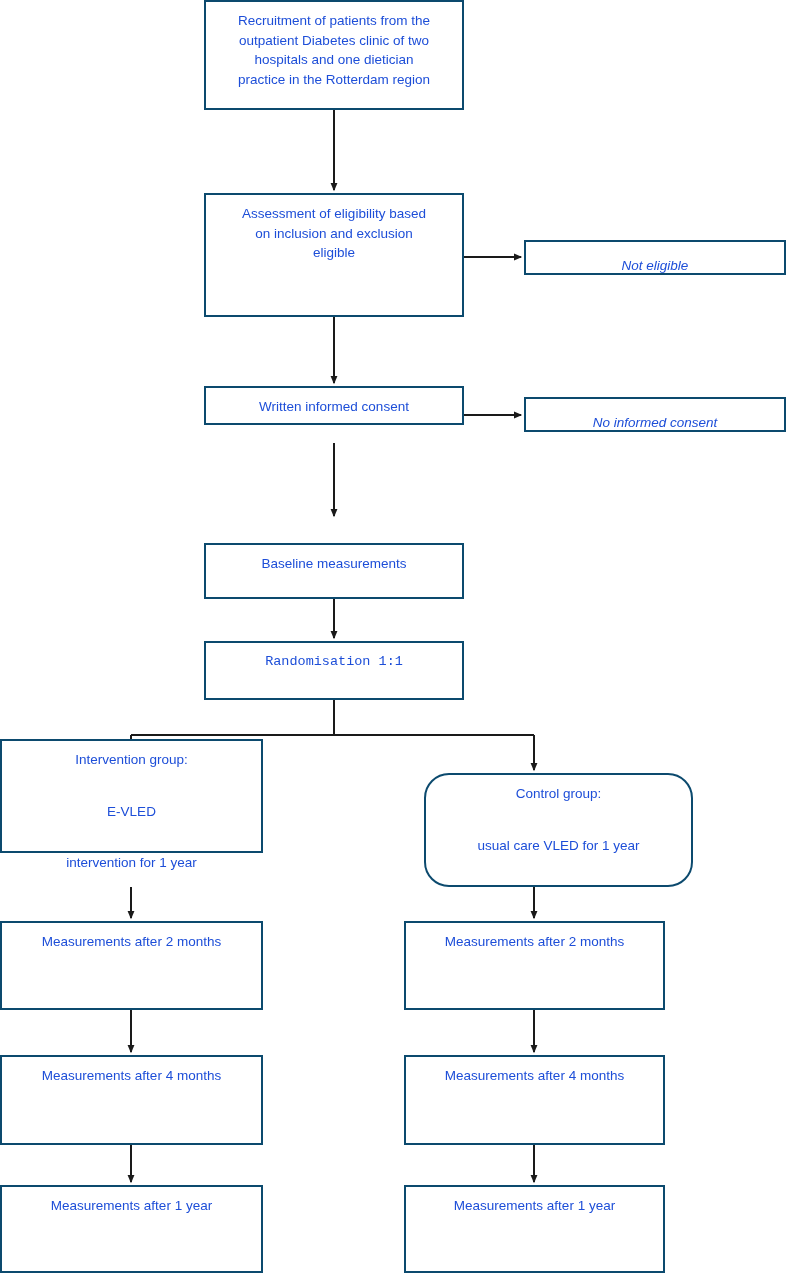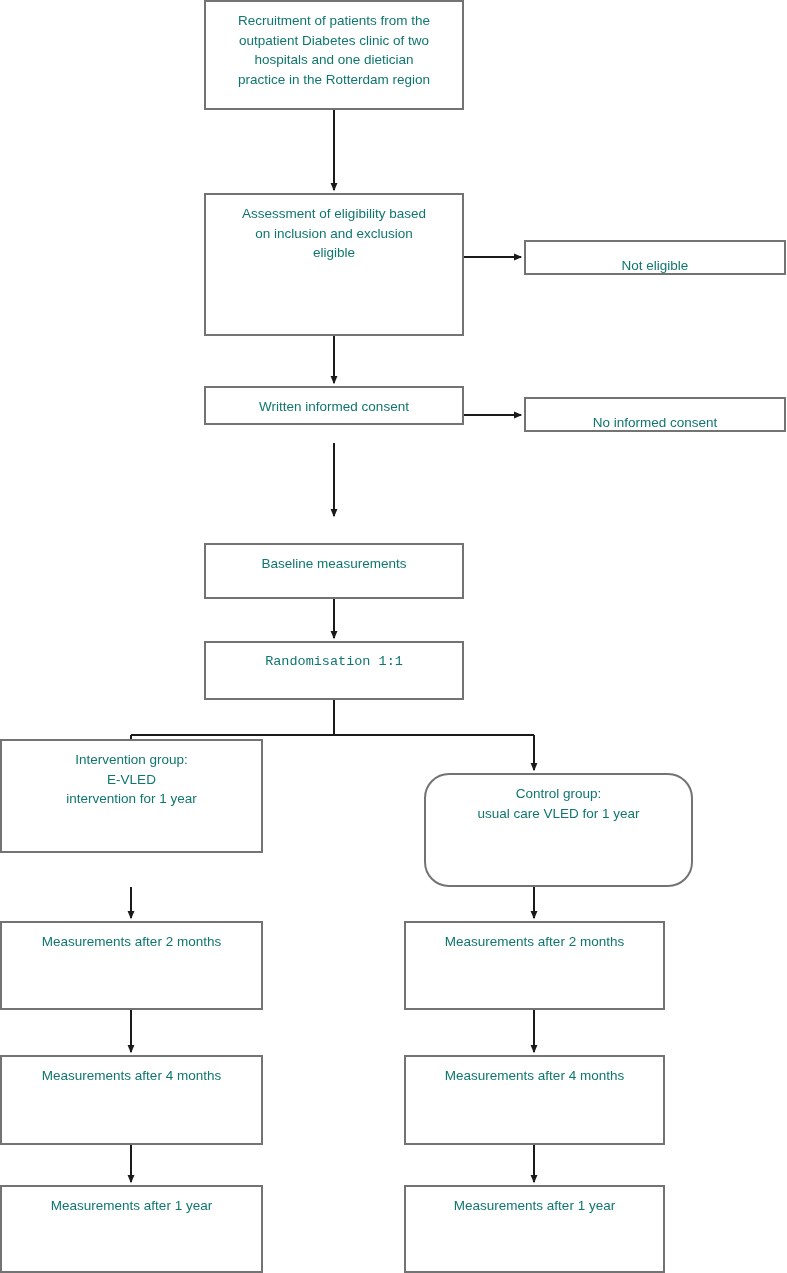--- a/index.html
+++ b/index.html
@@ -15,41 +15,42 @@
   #flow-canvas {
     position: relative;
     width: 787px;
     height: 1273px;
     background: #ffffff;
     overflow: hidden;
   }
   .node {
     position: absolute;
     box-sizing: border-box;
-    border: 2px solid #737373;
+    border: 2px solid #0c4a6e;
     background: #ffffff;
     text-align: center;
     font-size: 13.5px;
     line-height: 1.45;
-    color: #0f766e;
+    color: #1d4ed8;
     padding-top: 9px;
     padding-left: 6px;
     padding-right: 6px;
   }
   .node.centered {
     display: flex;
     align-items: center;
     justify-content: center;
     padding-top: 16px;
+    font-style: italic;
   }
   .node .line {
     display: block;
   }
   .node .line.gap {
-    margin-top: 0;
+    margin-top: 32px;
   }
   svg.connectors {
     position: absolute;
     left: 0;
     top: 0;
     width: 787px;
     height: 1273px;
     pointer-events: none;
   }
   svg.connectors line,
@@ -97,21 +98,21 @@
     <line x1="534" y1="1145" x2="534" y2="1182" stroke-width="2" marker-end="url(#arrowhead)"></line>
   </svg>
 
   <div class="node" style="left:204px; top:0px; width:260px; height:110px;">
     <span class="line">Recruitment of  patients from the</span>
     <span class="line">outpatient Diabetes clinic of two</span>
     <span class="line">hospitals and one dietician</span>
     <span class="line">practice in the Rotterdam region</span>
   </div>
 
-  <div class="node" style="left:204px; top:193px; width:260px; height:143px;">
+  <div class="node" style="left:204px; top:193px; width:260px; height:124px;">
     <span class="line">Assessment of eligibility based</span>
     <span class="line">on inclusion and exclusion</span>
     <span class="line">eligible</span>
   </div>
 
   <div class="node centered" style="left:524px; top:240px; width:262px; height:35px;">
     <span class="line">Not eligible</span>
   </div>
 
   <div class="node" style="left:204px; top:386px; width:260px; height:39px;">

